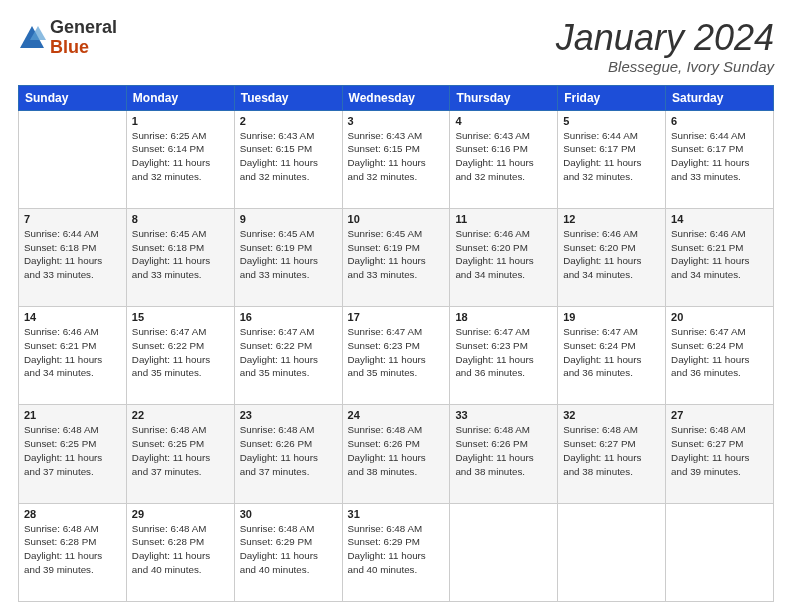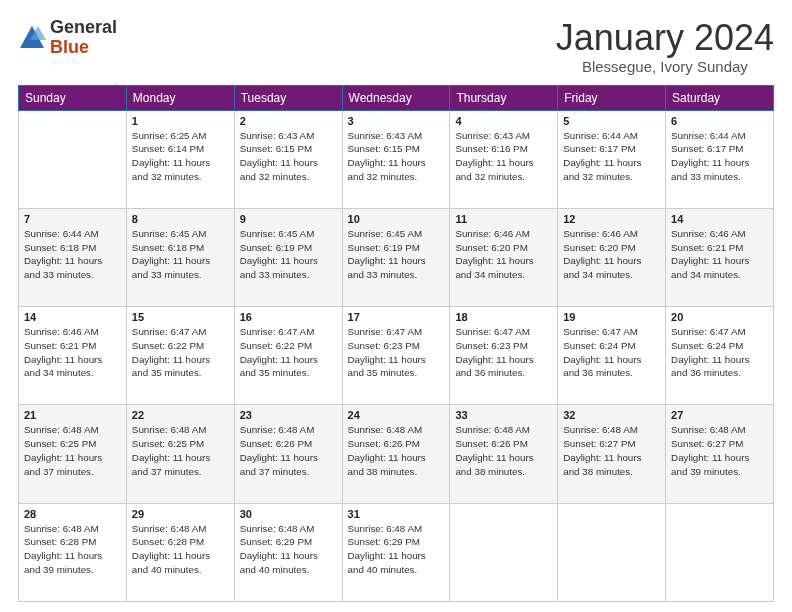--- a/index.html
+++ b/index.html
@@ -41,45 +41,46 @@
       font-size: 18px;
       font-weight: bold;
       color: #c2410c;
     }
     .logo-icon {
       width: 28px;
       height: 28px;
       margin-right: 4px;
     }
     .title-block {
-      text-align: center;
+      text-align: right;
+      font-style: italic;
     }
     .month-title {
       font-size: 36px;
       color: #333;
       font-weight: normal;
       line-height: 1.1;
     }
     .location {
       font-size: 15px;
       color: #555;
     }
     .calendar-table {
       width: 100%;
       border-collapse: collapse;
       flex: 1;
       font-size: 10.5px;
     }
     .calendar-table th {
-      background-color: #701a75;
+      background-color: #1d4ed8;
       color: #fff;
       text-align: left;
       padding: 5px 6px;
       font-size: 12px;
-      font-weight: normal;
+      font-weight: bold;
       border: 1px solid #2a6cb5;
     }
     .calendar-table td {
       border: 1px solid #ccc;
       vertical-align: top;
       padding: 4px 5px;
       width: calc(100% / 7);
       height: 88px;
       background: #fff;
     }

